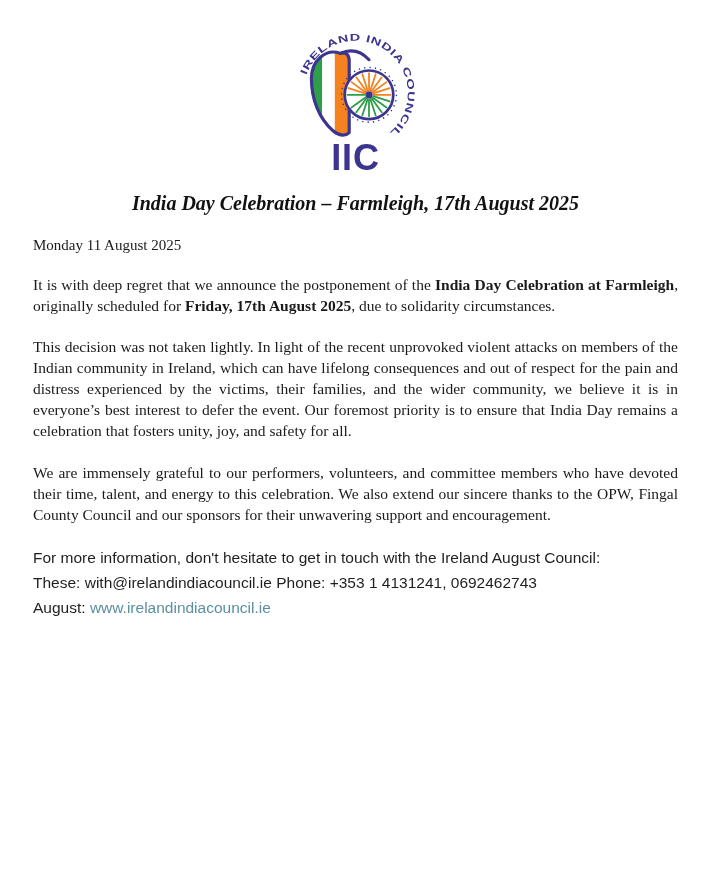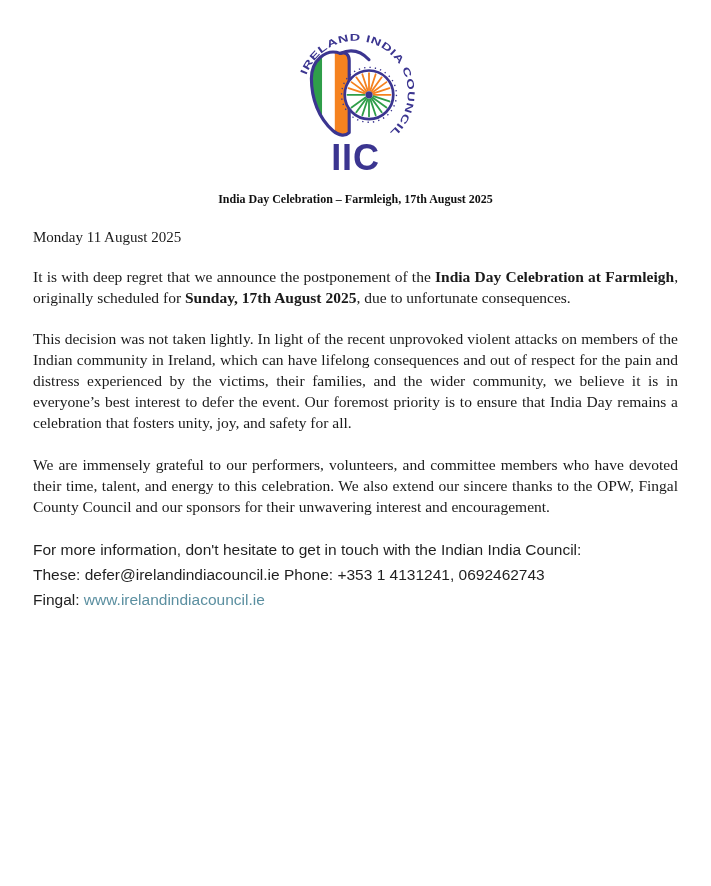--- a/index.html
+++ b/index.html
@@ -13,25 +13,26 @@
     font-family: "Liberation Serif", serif;
     color: #1a1a1a;
   }
   .logo-wrap {
     text-align: center;
     margin: 0 0 10px 0;
   }
   .logo-wrap svg { display: inline-block; }
   .doc-title {
     font-family: "Liberation Serif", serif;
-    font-size: 12px;
+    font-size: 20px;
     font-weight: bold;
     text-align: center;
     margin: 14px 0 22px 0;
     color: #111111;
+    font-style: italic;
   }
   .date-line {
     font-size: 15px;
     margin: 0 0 20px 0;
   }
   .body-par {
     font-size: 15.5px;
     line-height: 1.36;
     text-align: justify;
     margin: 0 0 20px 0;
@@ -122,23 +123,23 @@
       </g>
 
       <text class="iic-mono" x="75" y="156" text-anchor="middle">IIC</text>
     </svg>
   </div>
 
   <div class="doc-title">India Day Celebration – Farmleigh, 17th August 2025</div>
 
   <p class="date-line">Monday 11 August 2025</p>
 
-  <p class="body-par"><span>It is with deep regret that we announce the postponement of the </span><b>India Day Celebration at Farmleigh</b><span>, originally scheduled for </span><b>Sunday, 17th August 2025</b><span>, due to unfortunate consequences.</span></p>
+  <p class="body-par"><span>It is with deep regret that we announce the postponement of the </span><b>India Day Celebration at Farmleigh</b><span>, originally scheduled for </span><b>Friday, 17th August 2025</b><span>, due to solidarity circumstances.</span></p>
   <p class="body-par"><span>This decision was not taken lightly. In light of the recent unprovoked violent attacks on members of the Indian community in Ireland, which can have lifelong consequences and out of respect for the pain and distress experienced by the victims, their families, and the wider community, we believe it is in everyone’s best interest to defer the event. Our foremost priority is to ensure that India Day remains a celebration that fosters unity, joy, and safety for all.</span></p>
-  <p class="body-par"><span>We are immensely grateful to our performers, volunteers, and committee members who have devoted their time, talent, and energy to this celebration. We also extend our sincere thanks to the OPW, Fingal County Council and our sponsors for their unwavering interest and encouragement.</span></p>
+  <p class="body-par"><span>We are immensely grateful to our performers, volunteers, and committee members who have devoted their time, talent, and energy to this celebration. We also extend our sincere thanks to the OPW, Fingal County Council and our sponsors for their unwavering support and encouragement.</span></p>
 
   <div class="footer-block">
-    <p class="footer-line">For more information, don't hesitate to get in touch with the Indian India Council:</p>
-    <p class="footer-line"><span>These: </span><span>defer@irelandindiacouncil.ie</span><span> Phone: </span><span>+353 1 4131241, 0692462743</span></p>
-    <p class="footer-line"><span>Fingal: </span><a class="site-link">www.irelandindiacouncil.ie</a></p>
+    <p class="footer-line">For more information, don't hesitate to get in touch with the Ireland August Council:</p>
+    <p class="footer-line"><span>These: </span><span>with@irelandindiacouncil.ie</span><span> Phone: </span><span>+353 1 4131241, 0692462743</span></p>
+    <p class="footer-line"><span>August: </span><a class="site-link">www.irelandindiacouncil.ie</a></p>
   </div>
 
 </div>
 
 </body></html>

